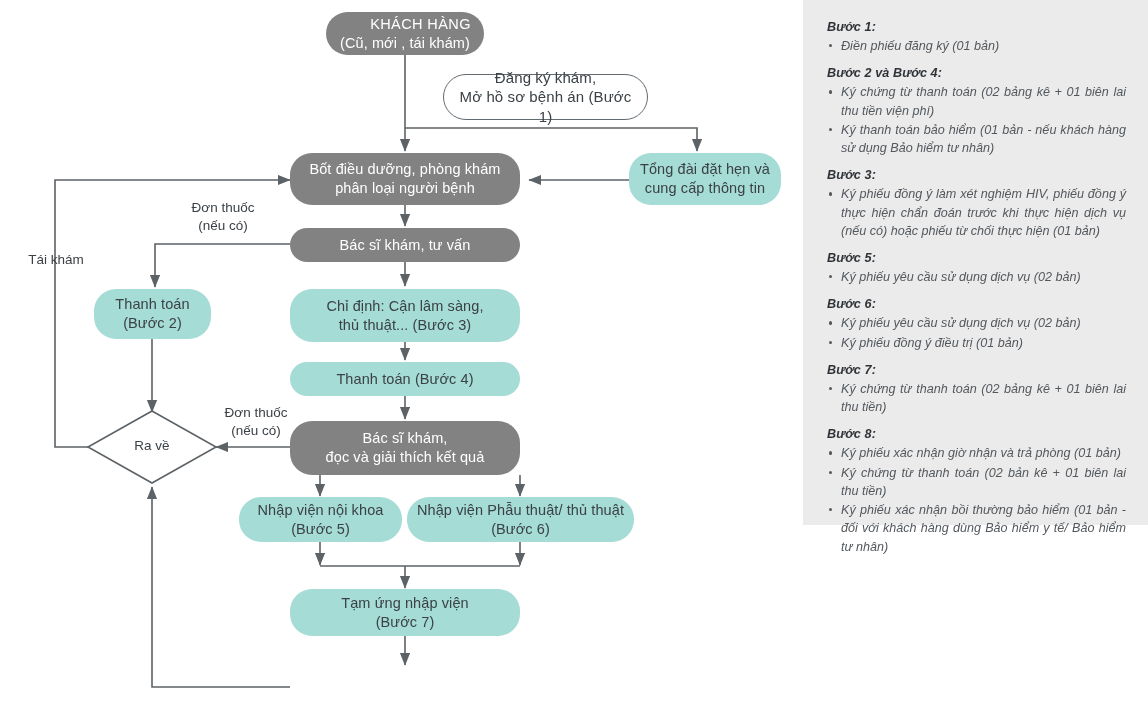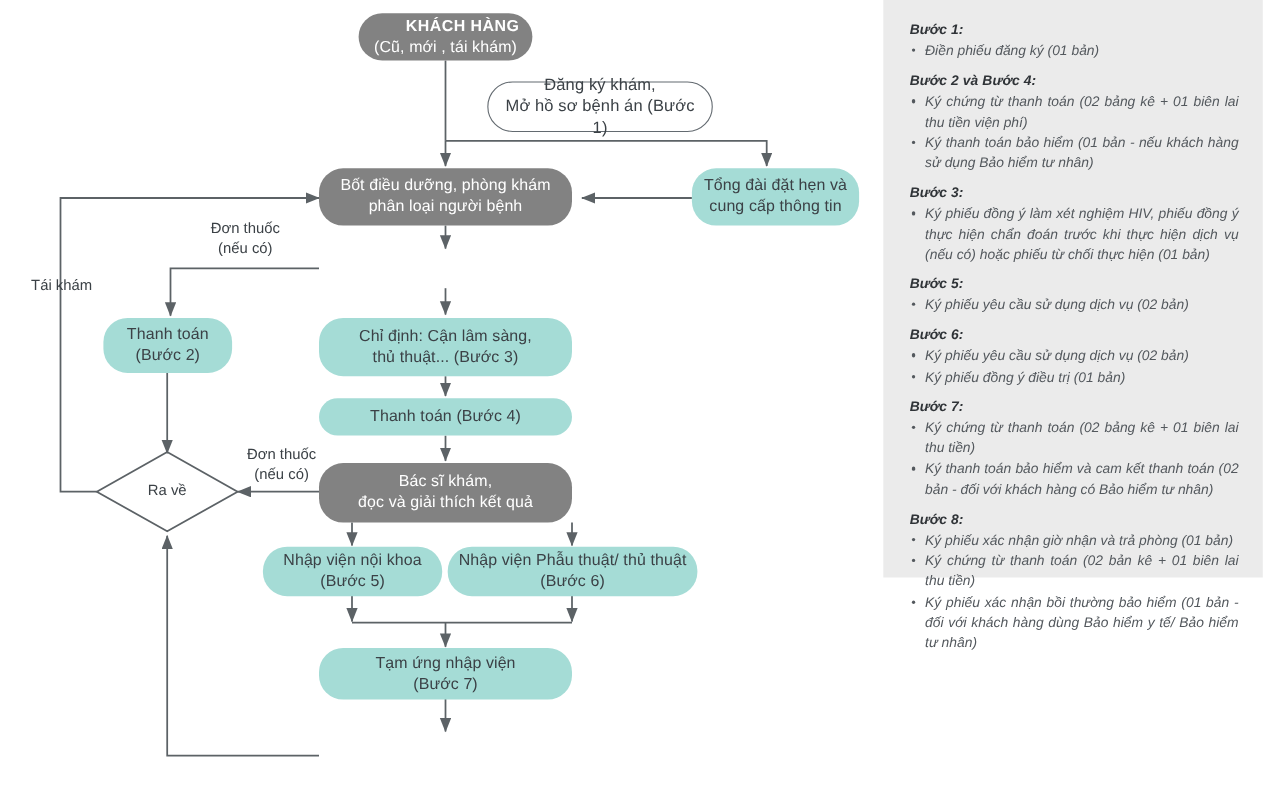--- a/index.html
+++ b/index.html
@@ -25,21 +25,21 @@
     text-align:center;
     line-height:1.28;
     letter-spacing:.1px;
   }
   .node .tx{display:block;width:100%;padding:0 8px;}
 
   .gray{background:#828282;color:#ffffff;border-radius:22px;font-size:14.5px;}
   .teal{background:#a5dcd6;color:#3b4146;border-radius:22px;font-size:14.5px;}
   .outline{background:#ffffff;color:#3b4146;border:1.6px solid #636a70;border-radius:26px;font-size:15px;}
 
-  .strong{font-weight:bold;letter-spacing:.4px;padding-left:31px;}
+  .strong{font-weight:normal;letter-spacing:.4px;padding-left:31px;}
 
   .edge-label{
     position:absolute;
     font-size:13.5px;
     color:#3b4146;
     text-align:center;
     line-height:1.3;
     white-space:pre-line;
   }
 
@@ -156,20 +156,23 @@
       </span>
     </div>
 
     <div class="node teal" style="left:629px;top:153px;width:152px;height:52px;">
       <span class="tx">
         <span>Tổng đài đặt hẹn và</span><br>
         <span>cung cấp thông tin</span>
       </span>
     </div>
 
+    <div class="node gray" style="left:290px;top:228px;width:230px;height:34px;">
+      <span class="tx">Bác sĩ khám, tư vấn</span>
+    </div>
 
     <div class="node teal" style="left:290px;top:289px;width:230px;height:53px;">
       <span class="tx">
         <span>Chỉ định: Cận lâm sàng,</span><br>
         <span>thủ thuật... (Bước 3)</span>
       </span>
     </div>
 
     <div class="node teal" style="left:290px;top:362px;width:230px;height:34px;">
       <span class="tx">Thanh toán (Bước 4)</span>
@@ -253,21 +256,20 @@
           <div class="sec-title">Bước 6:</div>
           <ul>
             <li>Ký phiếu yêu cầu sử dụng dịch vụ (02 bản)</li>
             <li>Ký phiếu đồng ý điều trị (01 bản)</li>
           </ul>
         </div>
         <div class="sec">
           <div class="sec-title">Bước 7:</div>
           <ul>
             <li>Ký chứng từ thanh toán (02 bảng kê + 01 biên lai thu tiền)</li>
-            <li>Ký thanh toán bảo hiểm và cam kết thanh toán (02 bản - đối với khách hàng có Bảo hiểm tư nhân)</li>
           </ul>
         </div>
         <div class="sec">
           <div class="sec-title">Bước 8:</div>
           <ul>
             <li>Ký phiếu xác nhận giờ nhận và trả phòng (01 bản)</li>
             <li>Ký chứng từ thanh toán (02 bản kê + 01 biên lai thu tiền)</li>
             <li>Ký phiếu xác nhận bồi thường bảo hiểm (01 bản - đối với khách hàng dùng Bảo hiểm y tế/ Bảo hiểm tư nhân)</li>
           </ul>
         </div>

